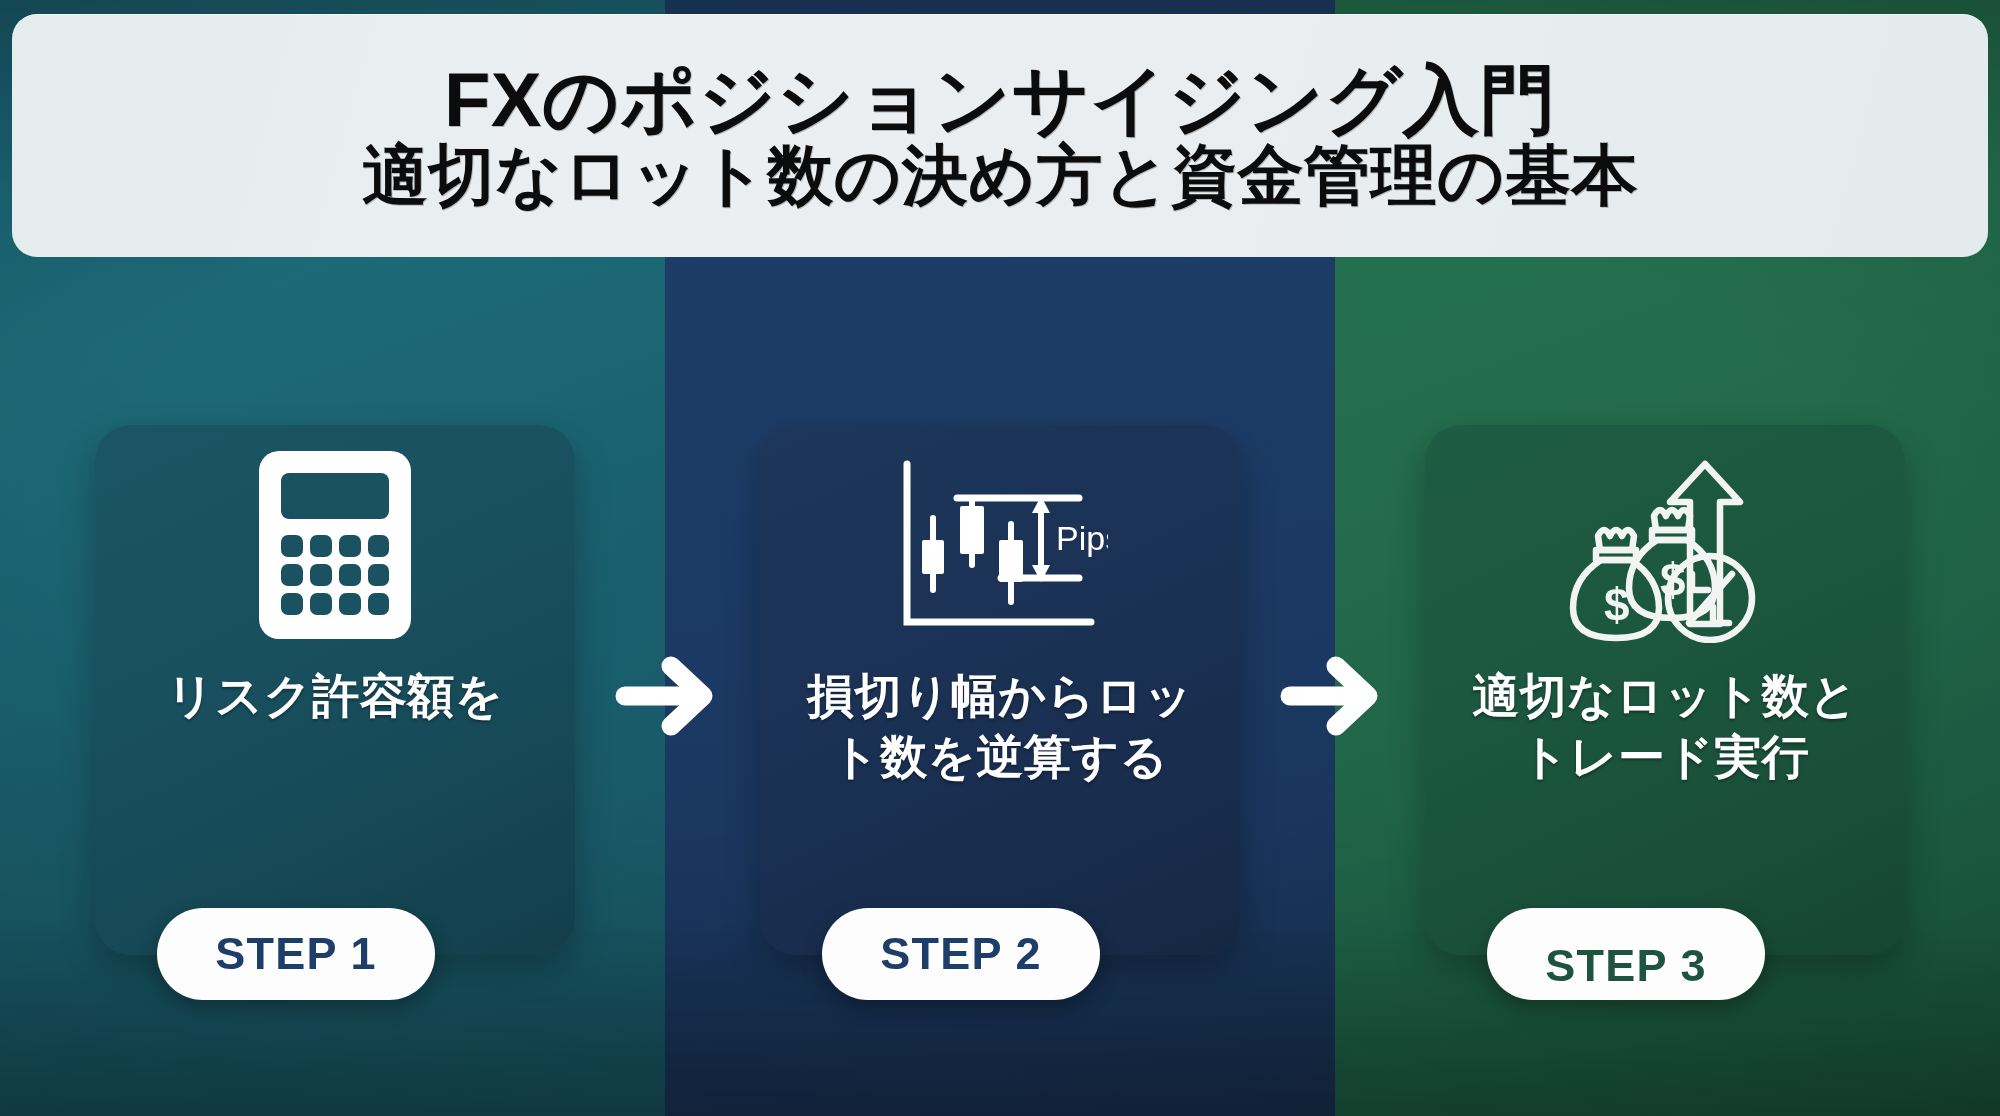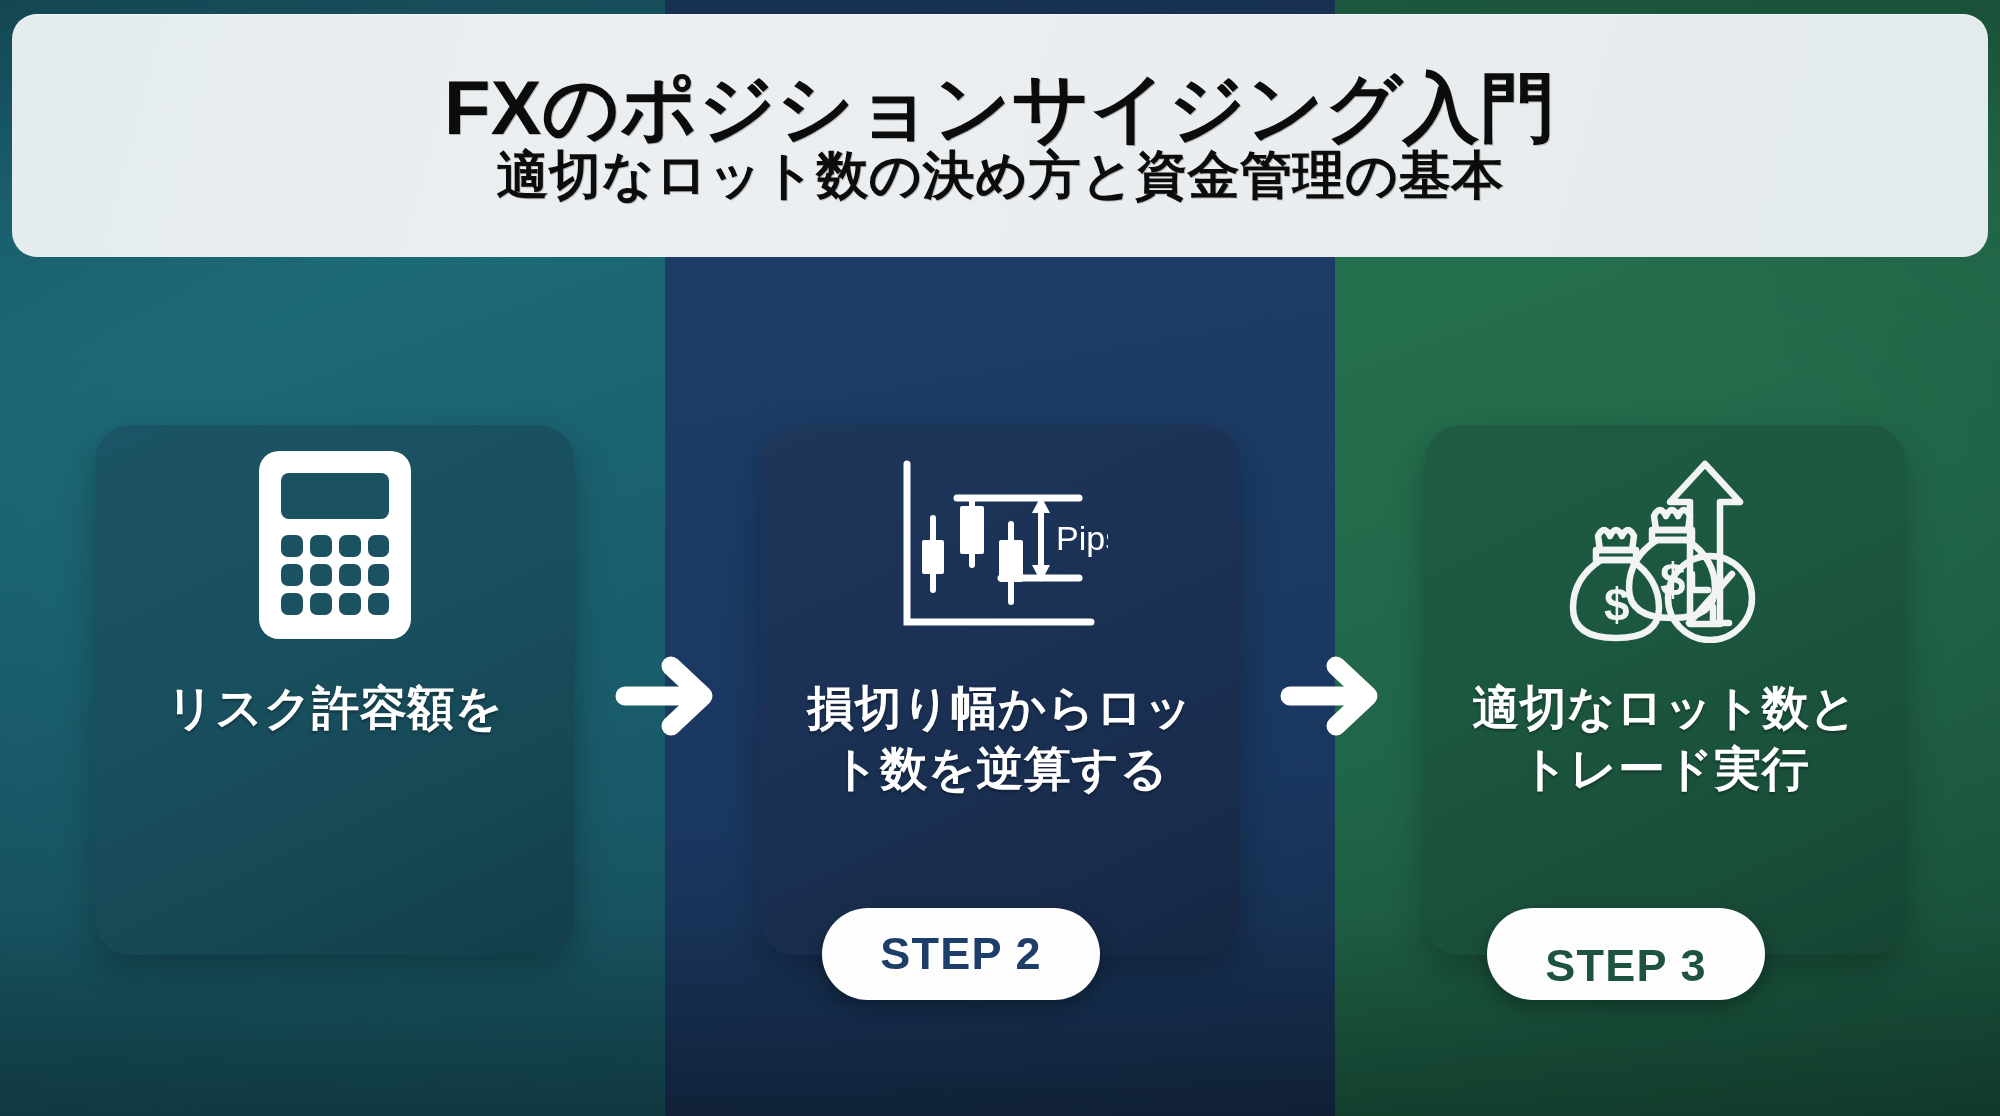--- a/index.html
+++ b/index.html
@@ -62,21 +62,21 @@
   .title-line {
     color: #0c0c0c;
     font-weight: 700;
     font-size: 76px;
     line-height: 1.06;
     letter-spacing: 0.5px;
     text-align: center;
     white-space: nowrap;
     text-shadow: 1px 1px 0 rgba(0,0,0,0.22);
   }
-  .title-line.line-2 { font-size: 52px; }
+  .title-line.line-2 { font-size: 66px; }
 
   
   .cards {
     position: absolute;
     left: 0;
     top: 425px;
     width: 2000px;
     height: 545px;
   }
   .card {
@@ -117,21 +117,20 @@
     width: 100%;
     padding: 0 26px;
     box-sizing: border-box;
     text-align: center;
     color: #ffffff;
     font-weight: 700;
     font-size: 47px;
     line-height: 1.30;
     letter-spacing: 0.5px;
     text-shadow: 0 2px 3px rgba(0,0,0,0.35);
-    margin-top: 12px;
   }
   .card-label .l2 { display: block; }
 
   
   .step-pill {
     position: absolute;
     top: 908px;
     width: 278px;
     height: 92px;
     border-radius: 46px;
@@ -293,20 +292,23 @@
   </div>
   <div class="arrow arrow-2">
     <svg width="104" height="96" viewBox="0 0 104 96" aria-hidden="true">
       <g stroke="#ffffff" stroke-width="19" stroke-linecap="round" stroke-linejoin="round" fill="none">
         <line x1="12" y1="48" x2="74" y2="48"></line>
         <polyline points="58,18 90,48 58,78"></polyline>
       </g>
     </svg>
   </div>
 
+  <div class="step-pill pill-1">
+    <span>STEP 1</span>
+  </div>
   <div class="step-pill pill-2">
     <span>STEP 2</span>
   </div>
   <div class="step-pill pill-3">
     <span>STEP 3</span>
   </div>
 
 </div>
 
 </body></html>

